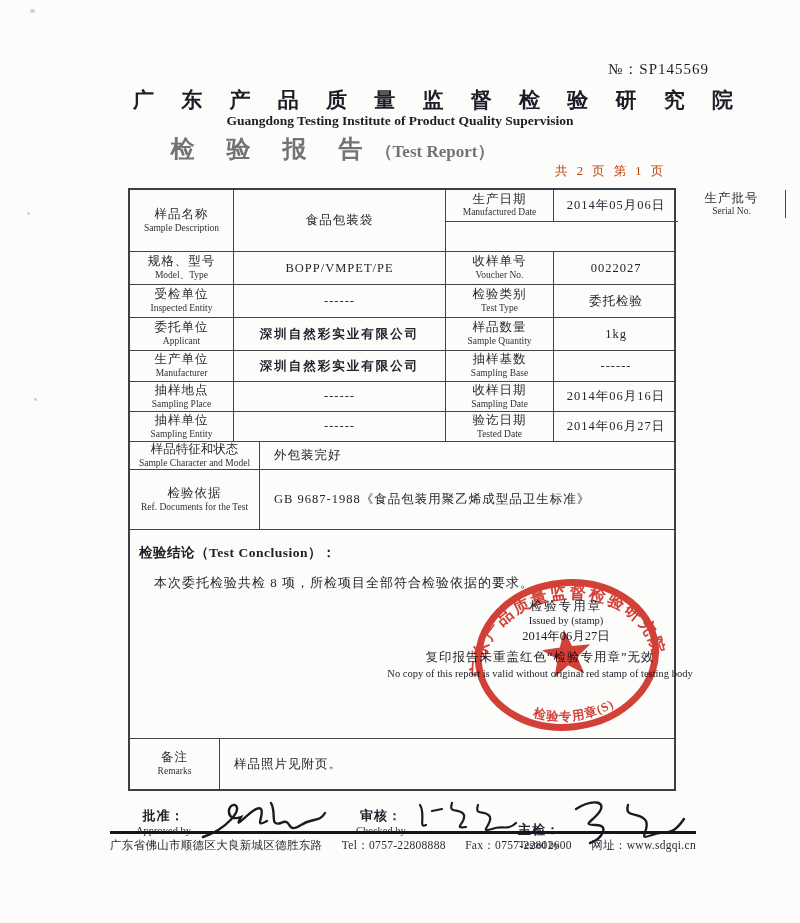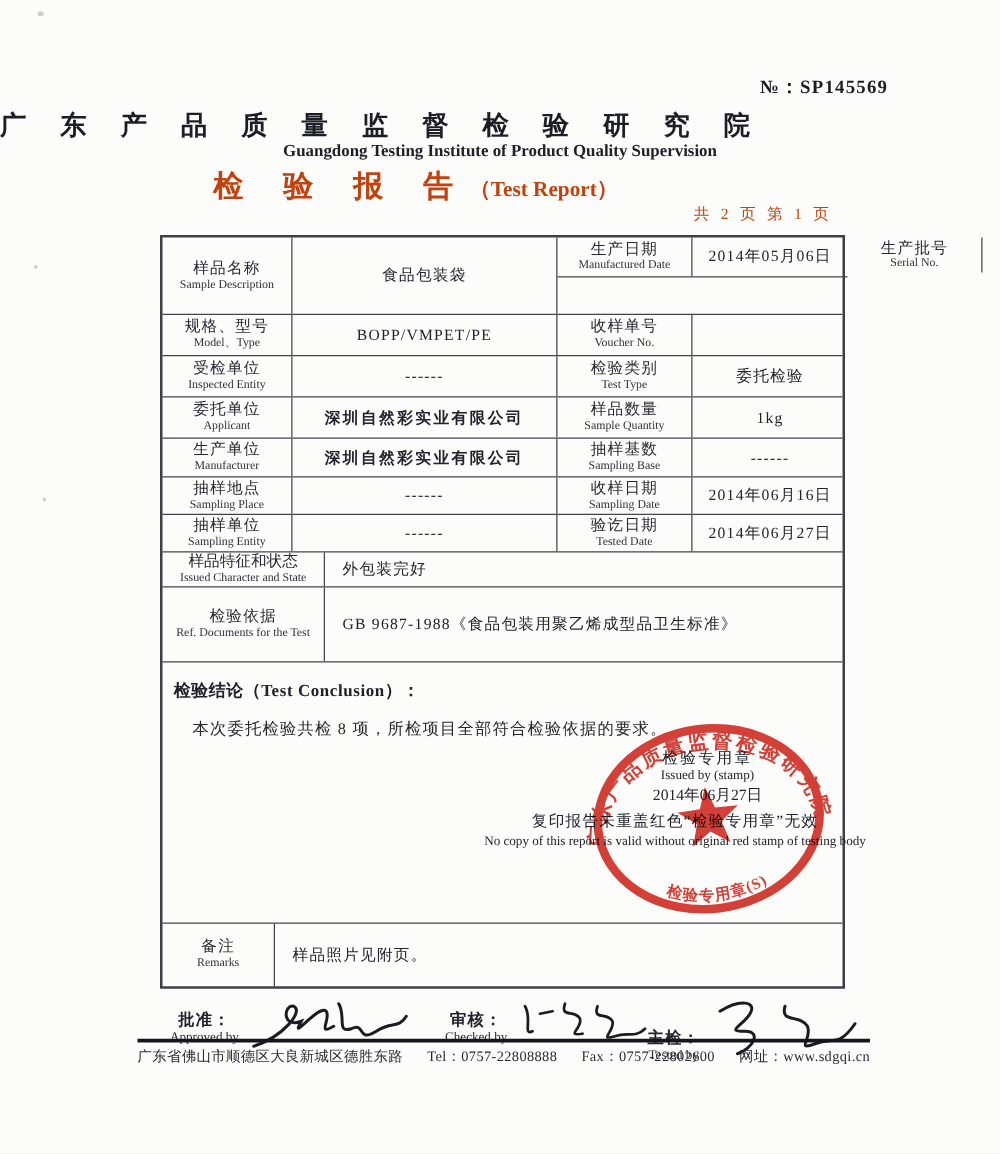--- a/index.html
+++ b/index.html
@@ -2,26 +2,26 @@
 <html><head>
 <meta charset="utf-8">
 <style>
   html,body{margin:0;padding:0;background:#e9e9e9;}
   .page{
     position:relative;width:800px;height:923px;background:#fcfcfa;
     font-family:"Liberation Serif","DejaVu Serif",serif;color:#26262f;
     overflow:hidden;margin:0 auto;
   }
   
-  .no-line{position:absolute;left:608px;top:60px;font-size:15px;font-weight:bold;letter-spacing:1px;color:#1c1c26;}
-  .inst-cn{position:absolute;left:0;top:86px;width:744px;text-align:left;
+  .no-line{position:absolute;left:608px;top:60px;font-size:15px;font-weight:normal;letter-spacing:1px;color:#1c1c26;}
+  .inst-cn{position:absolute;left:0;top:86px;width:744px;text-align:right;
     font-size:21px;font-weight:bold;letter-spacing:11px;color:#1d1d27;}
   .inst-en{position:absolute;left:0;top:113px;width:800px;text-align:center;
     font-size:13.5px;font-weight:bold;color:#20202a;}
-  .title-line{position:absolute;left:0;top:133px;width:665px;text-align:center;color:#c2410c;}
+  .title-line{position:absolute;left:0;top:133px;width:665px;text-align:center;color:#737373;}
   .title-cn{font-size:24px;font-weight:bold;letter-spacing:13px;}
   .title-en{font-size:17px;font-weight:bold;letter-spacing:0;}
   .pagination{position:absolute;left:555px;top:163px;font-size:12.5px;letter-spacing:3px;color:#c2410c;}
   
   .tbl{position:absolute;left:128px;top:188px;width:548px;border:2px solid #3e3e49;box-sizing:border-box;}
   .row{display:flex;border-bottom:1.5px solid #43434e;box-sizing:border-box;}
   .row.last{border-bottom:none;}
   .cell{box-sizing:border-box;border-right:1.5px solid #43434e;display:flex;flex-direction:column;
         align-items:center;justify-content:center;text-align:center;padding:1px 3px;}
   .cell.end{border-right:none;}
@@ -104,20 +104,21 @@
     <div class="row" style="height:33px">
       <div class="cell label w104">
         <div class="cn">规格、型号</div>
         <div class="en">Model、Type</div>
       </div>
       <div class="cell value w212">BOPP/VMPET/PE</div>
       <div class="cell label w108">
         <div class="cn">收样单号</div>
         <div class="en">Voucher No.</div>
       </div>
+      <div class="cell value w124 end">0022027</div>
     </div>
 
     <div class="row" style="height:33px">
       <div class="cell label w104">
         <div class="cn">受检单位</div>
         <div class="en">Inspected Entity</div>
       </div>
       <div class="cell value w212">------</div>
       <div class="cell label w108">
         <div class="cn">检验类别</div>
@@ -174,21 +175,21 @@
       <div class="cell label w108">
         <div class="cn">验讫日期</div>
         <div class="en">Tested Date</div>
       </div>
       <div class="cell value w124 end">2014年06月27日</div>
     </div>
 
     <div class="row" style="height:28px">
       <div class="cell label w130">
         <div class="cn" style="letter-spacing:0;">样品特征和状态</div>
-        <div class="en">Issued Character and State</div>
+        <div class="en">Sample Character and Model</div>
       </div>
       <div class="cell value grow end leftal" style="justify-content:center;">外包装完好</div>
     </div>
 
     <div class="row" style="height:60px">
       <div class="cell label w130">
         <div class="cn">检验依据</div>
         <div class="en">Ref. Documents for the Test</div>
       </div>
       <div class="cell value grow end leftal" style="justify-content:center;">GB 9687-1988《食品包装用聚乙烯成型品卫生标准》</div>

